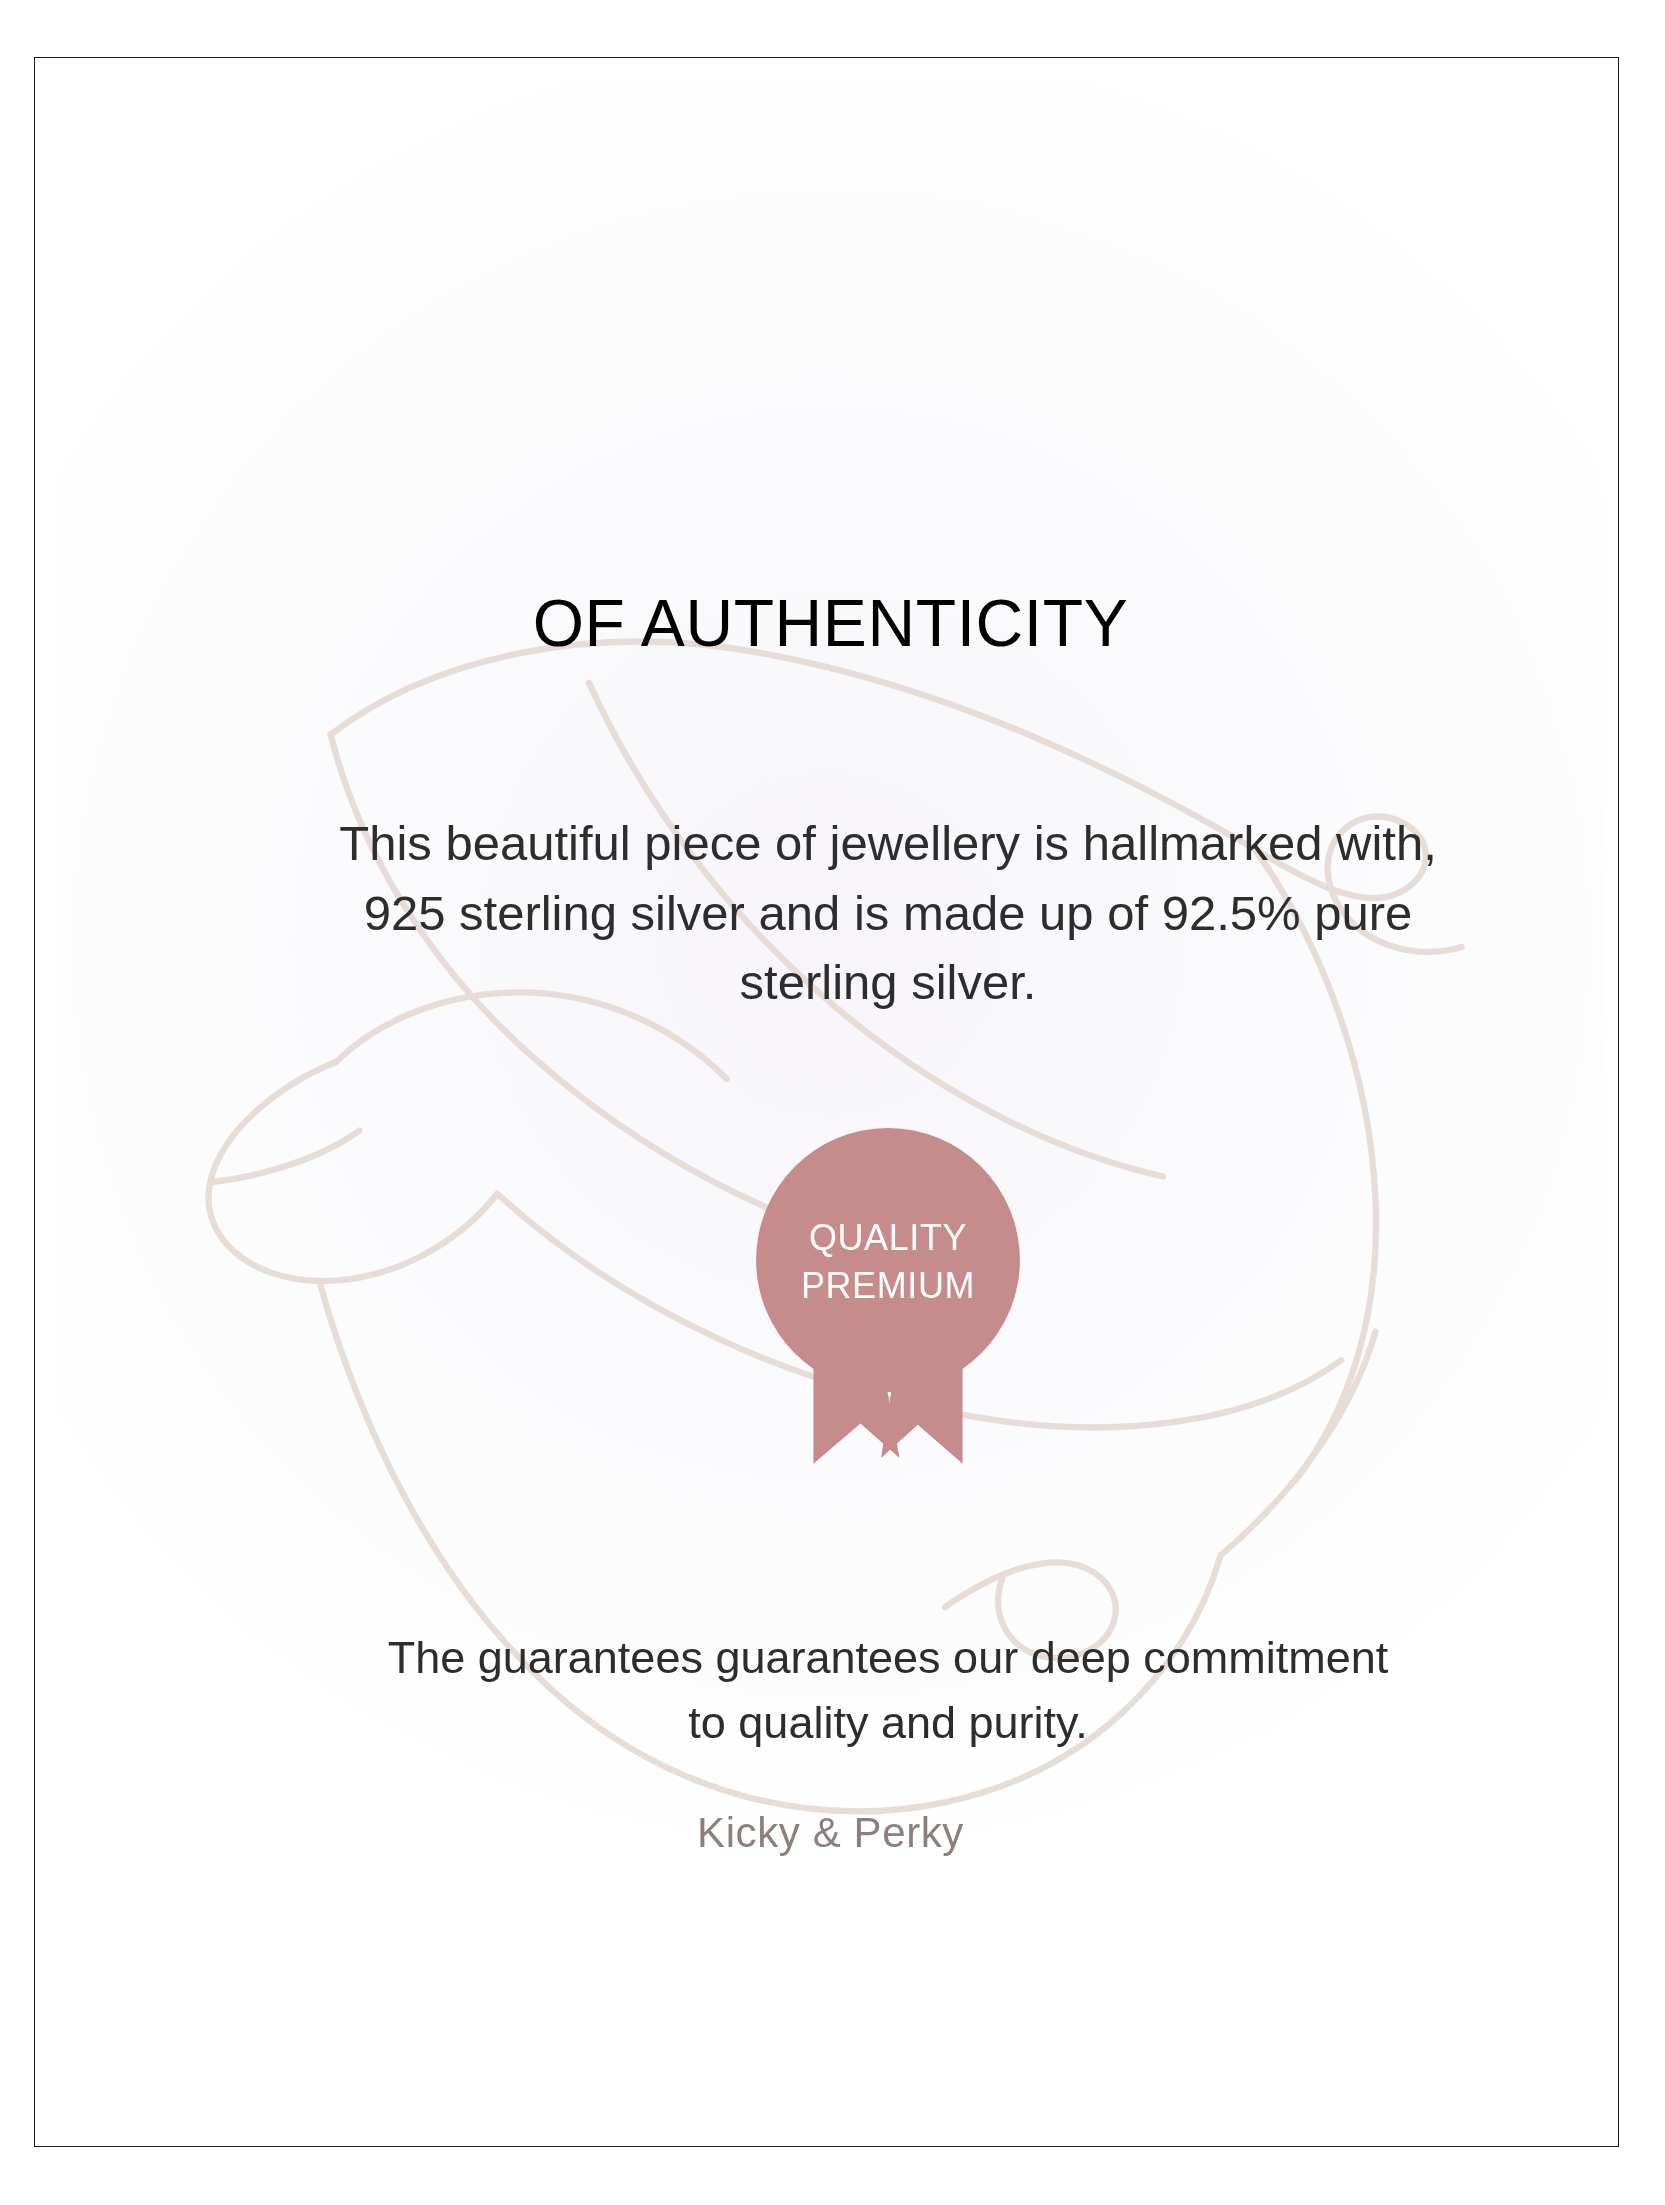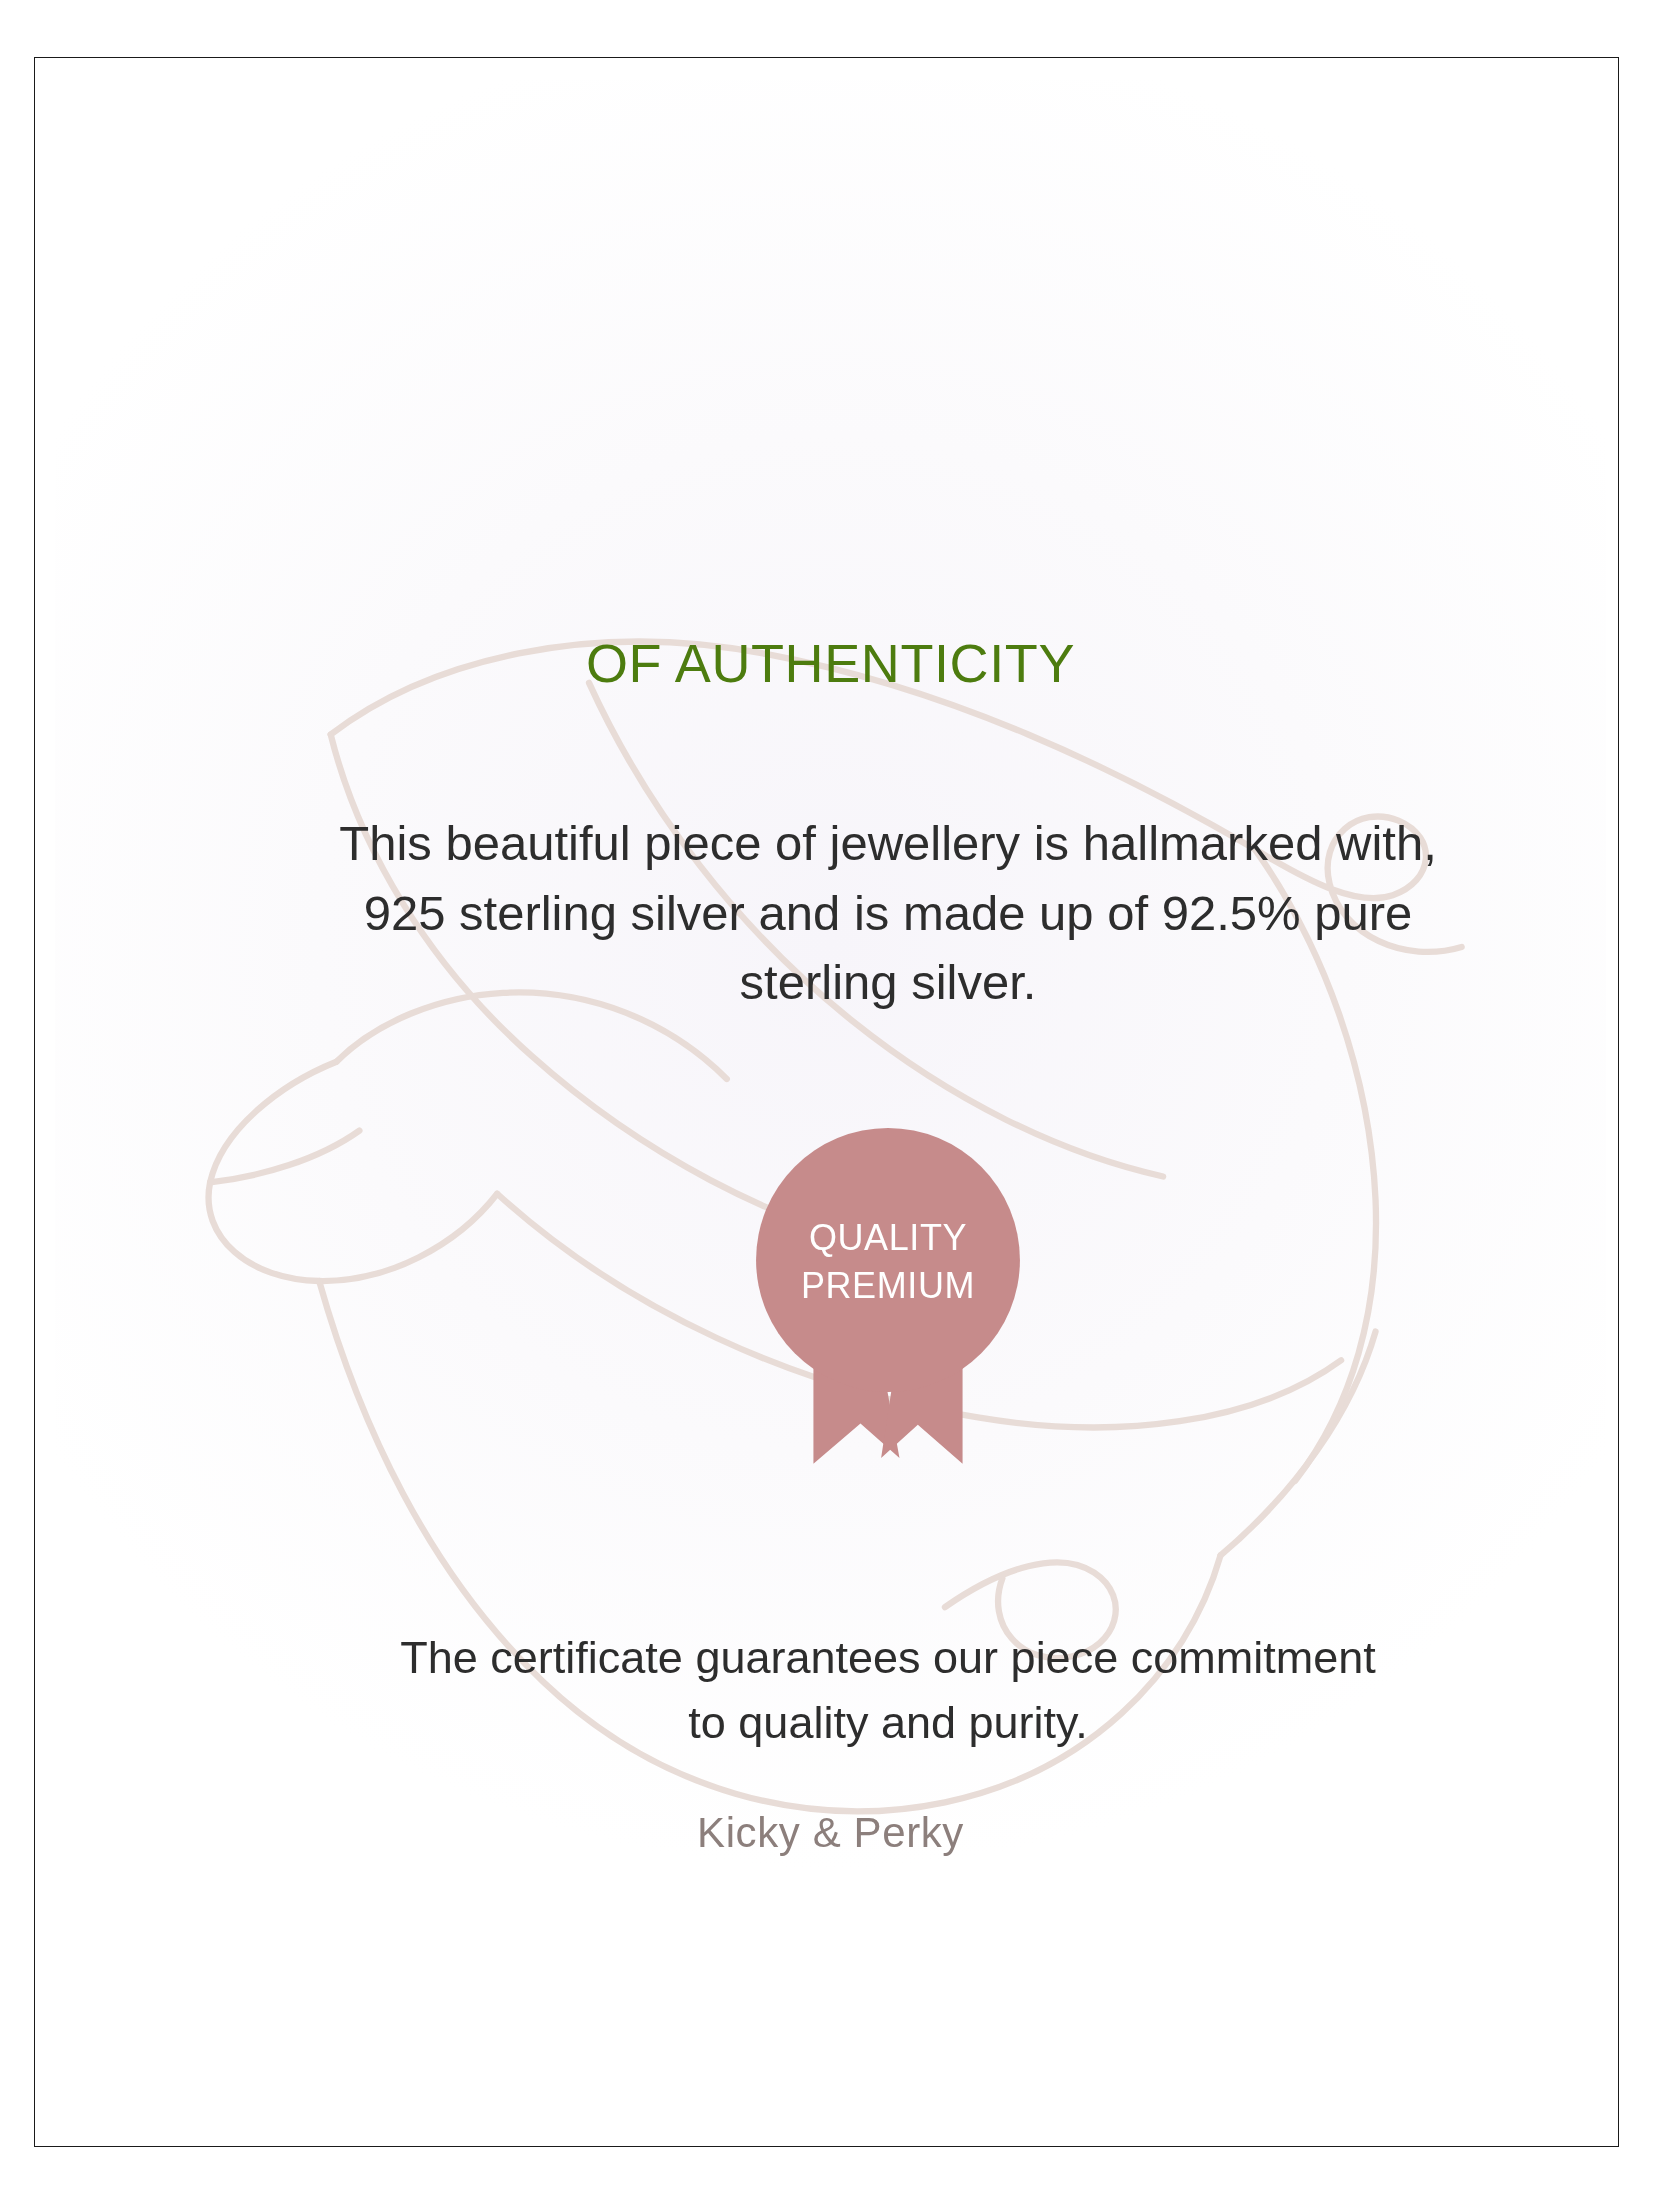--- a/index.html
+++ b/index.html
@@ -79,28 +79,28 @@
     text-align: center;
     font-size: 113px;
     line-height: 1;
     font-weight: 400;
     color: #2e2e2e;
     letter-spacing: -0.6px;
   }
 
   .subtitle {
     position: absolute;
-    top: 556px;
-    left: 0;
-    width: 100%;
-    text-align: center;
-    font-size: 54px;
+    top: 510px;
+    left: 0;
+    width: 100%;
+    text-align: center;
+    font-size: 66px;
     line-height: 1;
     font-weight: 400;
-    color: #4d7c0f;
+    color: #000000;
     letter-spacing: 0.6px;
   }
 
   .body-copy {
     position: absolute;
     top: 729px;
     left: 270px;
     width: 1126px;
     text-align: center;
     font-size: 49px;
@@ -206,20 +206,20 @@
           <path d="M410 400 L 410 620 L 332 552 L 268 610 L 300 400 Z" fill="#c68b8b"></path>
 
           <circle cx="280" cy="265" r="230" fill="#c68b8b"></circle>
         </svg>
         <div class="seal-text">
           <div>QUALITY</div>
           <div>PREMIUM</div>
         </div>
       </div>
 
-      <div class="footer-copy">The certificate guarantees our piece commitment to quality and purity.</div>
+      <div class="footer-copy">The guarantees guarantees our deep commitment to quality and purity.</div>
 
       <div class="brand">Kicky &amp; Perky</div>
 
     </div>
   </div>
 </div>
 
 
 </body></html>

